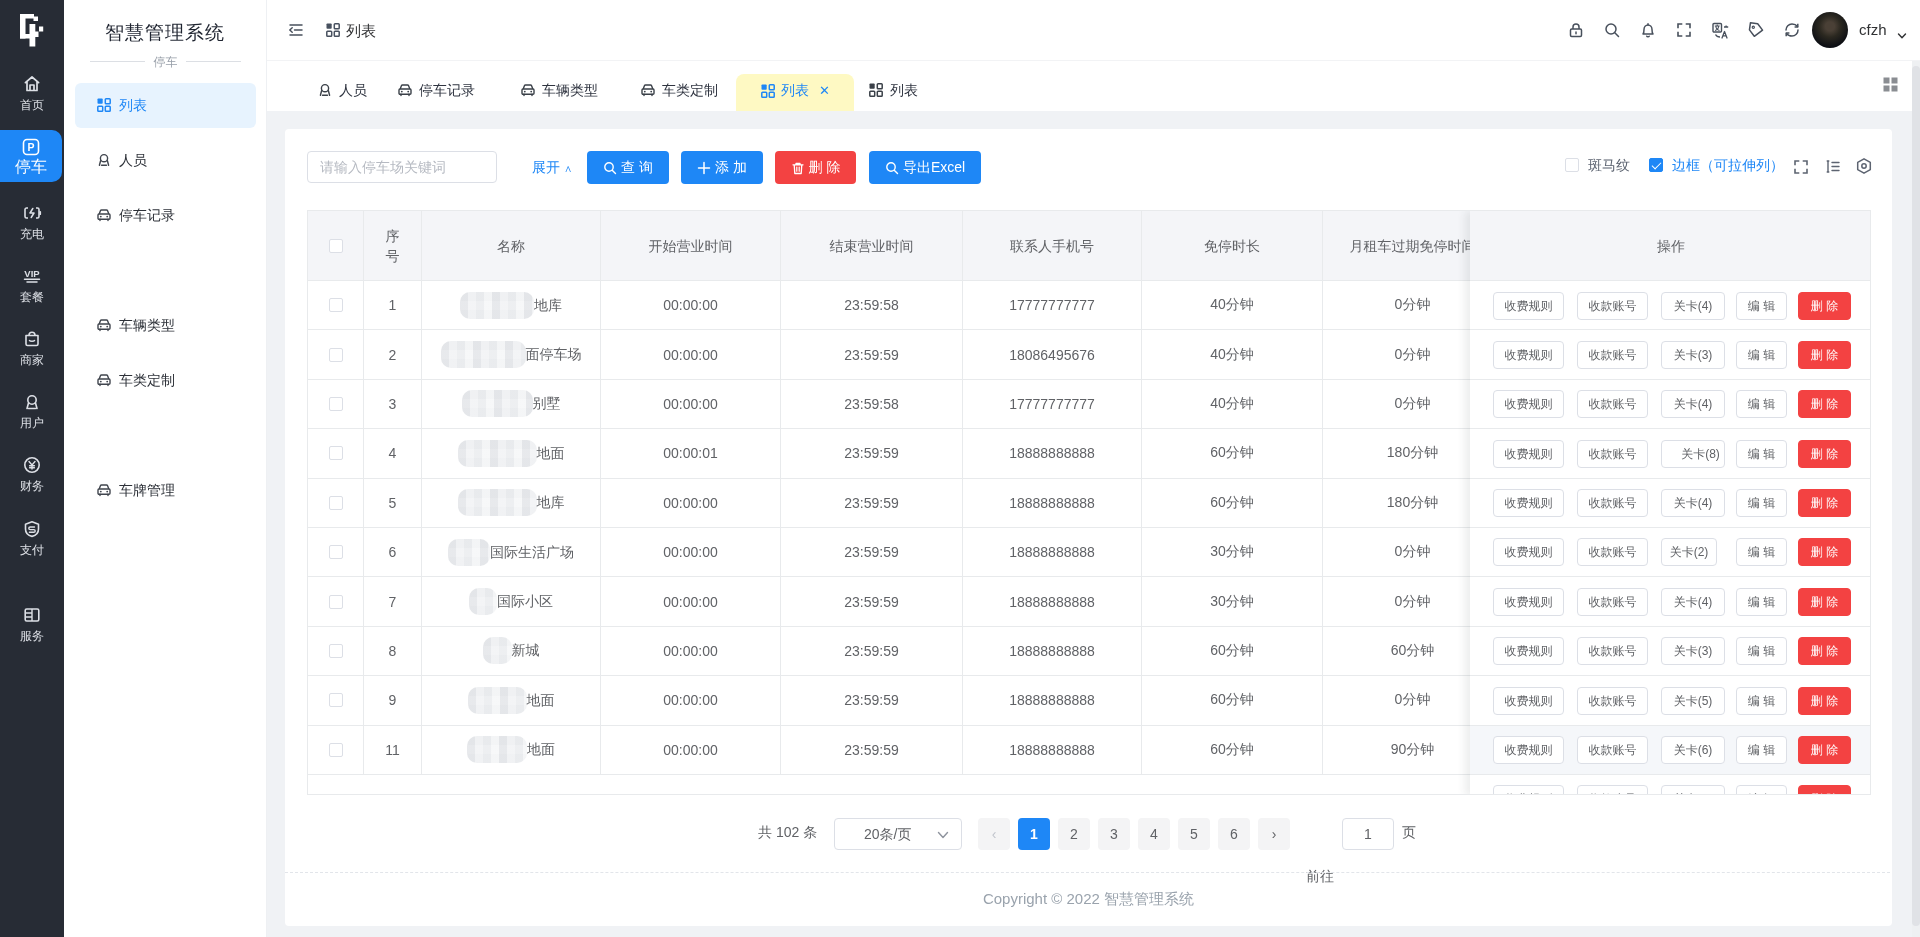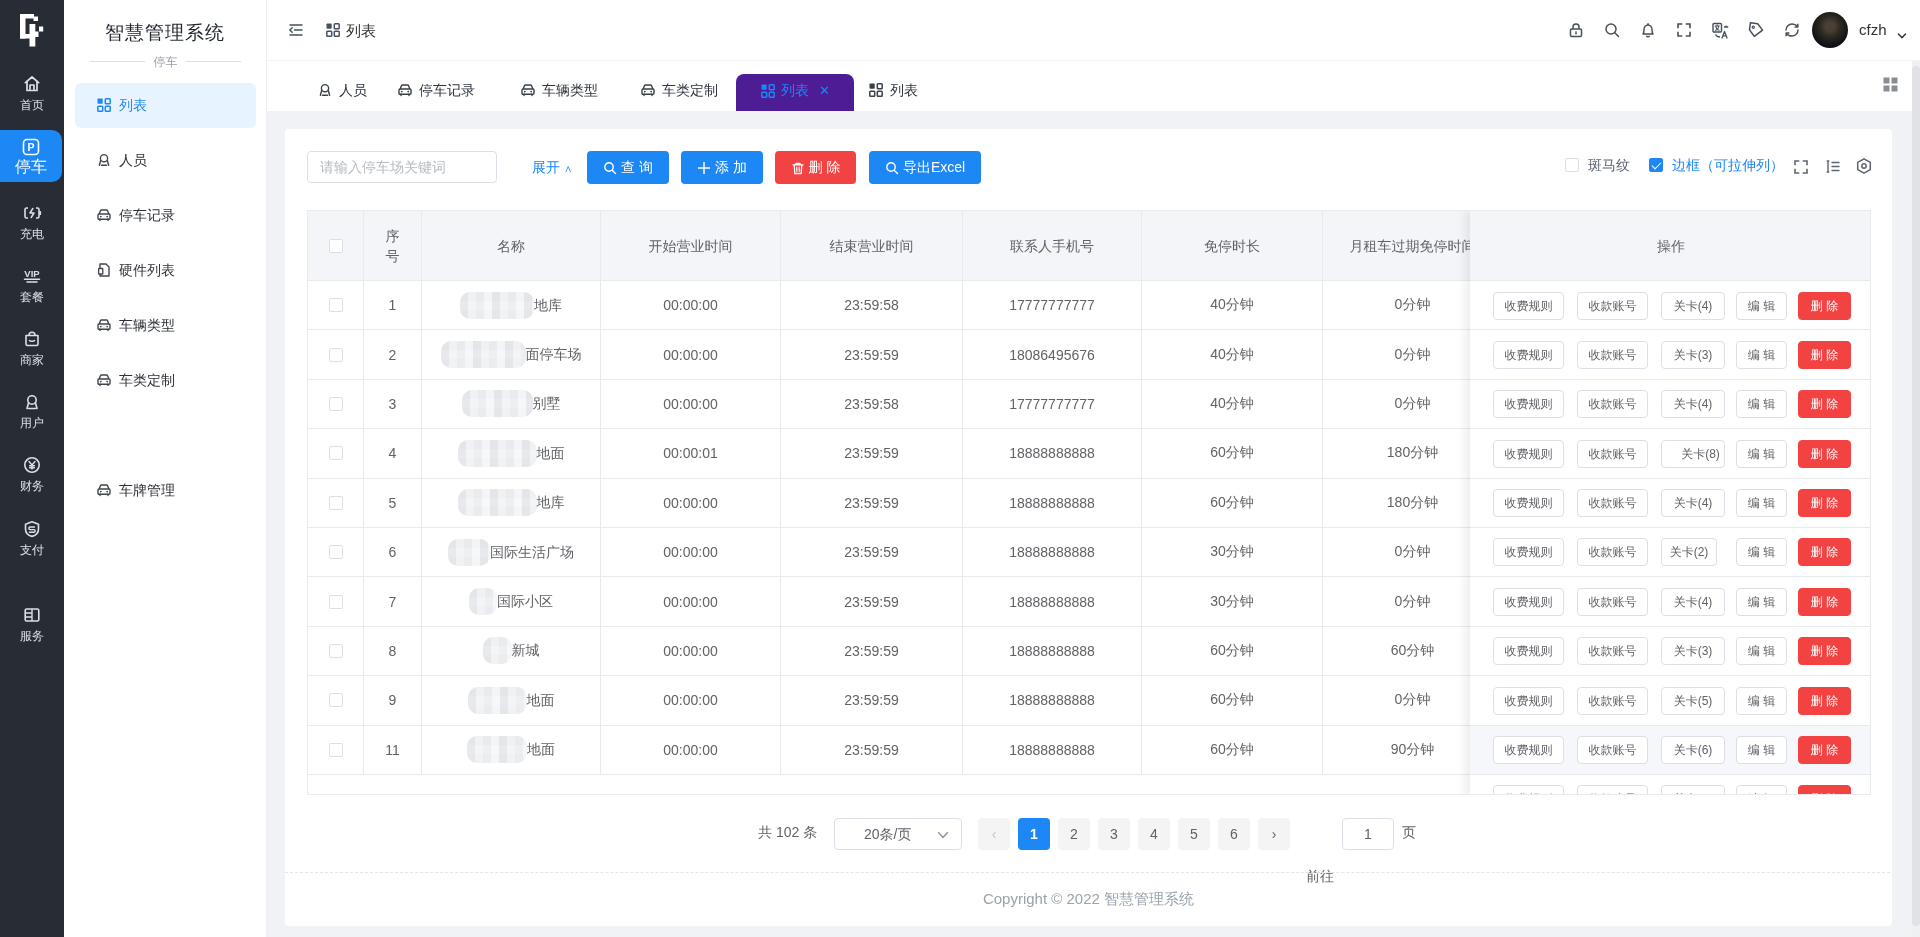--- a/index.html
+++ b/index.html
@@ -19,21 +19,21 @@
 .menu-item{position:absolute;left:11px;width:181px;height:45px;line-height:45px;font-size:14px;color:#2d3138;border-radius:6px;}
 .menu-item svg{vertical-align:-3px;margin-left:21px;margin-right:7px;}
 .menu-item.on{background:#e7f3fe;color:#1e87f6;}
 #topbar{position:absolute;left:267px;top:0;width:1653px;height:61px;background:#fff;border-bottom:1px solid #f2f3f5;z-index:10;}
 .hicon{position:absolute;top:21px;}
 #username{position:absolute;top:21px;left:1592px;font-size:15px;color:#303133;}
 #avatar{position:absolute;left:1545px;top:12px;width:36px;height:36px;border-radius:50%;background:radial-gradient(circle at 50% 40%,#4a4036 0 16%,#2b2820 38%,#0d0f14 72%);}
 #tabbar{position:absolute;left:267px;top:61px;width:1653px;height:50px;background:#fff;z-index:9;}
 .tab{position:absolute;top:13px;height:37px;line-height:33px;font-size:14px;color:#2f3440;}
 .tab svg{vertical-align:-3px;margin-right:6px;}
-.tab.on{background:#4c1d95;border-radius:8px 8px 0 0;color:#1e87f6;text-align:center;}
+.tab.on{background:#fef9c3;border-radius:8px 8px 0 0;color:#1e87f6;text-align:center;}
 #content{position:absolute;left:267px;top:111px;width:1653px;height:826px;background:#f0f2f5;}
 #card{position:absolute;left:18px;top:18px;width:1607px;height:797px;background:#fff;border-radius:4px;}
 #tb-input{position:absolute;left:22px;top:22px;width:190px;height:32px;border:1px solid #dcdfe6;border-radius:4px;font-size:14px;color:#b6bac2;line-height:30px;padding-left:12px;background:#fff;}
 .btn{position:absolute;top:22px;height:33px;border-radius:4px;color:#fff;font-size:14px;text-align:center;line-height:33px;}
 .btn svg{vertical-align:-2.5px;margin-right:4px;}
 .btn-blue{background:#1e87f6;}
 .btn-red{background:#f34242;}
 #expand{position:absolute;left:247px;top:30px;color:#1e87f6;font-size:14px;}
 .tbr{position:absolute;top:28px;font-size:14px;color:#5d6471;}
 .cbx{display:inline-block;width:14px;height:14px;border:1px solid #dcdfe6;border-radius:2px;background:#fff;vertical-align:-2px;margin-right:9px;}
@@ -152,24 +152,20 @@
         <circle cx="8" cy="6.2" r="3.6" stroke="#40454e" stroke-width="1.4"></circle>
         <path d="M4.6 8.8 L3.4 13.2 M11.4 8.8 L12.6 13.2 M5.5 13.2 H10.5" stroke="#40454e" stroke-width="1.4" stroke-linecap="round"></path>
       </svg>人员</div>
 <div class="menu-item" style="top:192.7px;"><svg width="16" height="16" viewBox="0 0 16 16" fill="none">
         <path d="M3.2 7 L4.4 3.8 C4.6 3.3 5 3 5.5 3 H10.5 C11 3 11.4 3.3 11.6 3.8 L12.8 7" stroke="#40454e" stroke-width="1.4"></path>
         <rect x="2" y="7" width="12" height="5.2" rx="1" stroke="#40454e" stroke-width="1.4"></rect>
         <path d="M4 12.2 V13.6 M12 12.2 V13.6" stroke="#40454e" stroke-width="1.4" stroke-linecap="round"></path>
         <circle cx="4.8" cy="9.6" r="0.9" fill="#40454e"></circle>
         <circle cx="11.2" cy="9.6" r="0.9" fill="#40454e"></circle>
       </svg>停车记录</div>
-<div class="menu-item" style="top:247.8px;"><svg width="16" height="16" viewBox="0 0 16 16" fill="none">
-        <path d="M4 2 H10 L13 5 V14 H4 Z" stroke="#40454e" stroke-width="1.4" stroke-linejoin="round"></path>
-        <rect x="2.6" y="6.5" width="4.2" height="5.5" fill="#fff" stroke="#40454e" stroke-width="1.3" rx="0.6"></rect>
-      </svg>硬件列表</div>
 <div class="menu-item" style="top:302.9px;"><svg width="16" height="16" viewBox="0 0 16 16" fill="none">
         <path d="M3.2 7 L4.4 3.8 C4.6 3.3 5 3 5.5 3 H10.5 C11 3 11.4 3.3 11.6 3.8 L12.8 7" stroke="#40454e" stroke-width="1.4"></path>
         <rect x="2" y="7" width="12" height="5.2" rx="1" stroke="#40454e" stroke-width="1.4"></rect>
         <path d="M4 12.2 V13.6 M12 12.2 V13.6" stroke="#40454e" stroke-width="1.4" stroke-linecap="round"></path>
         <circle cx="4.8" cy="9.6" r="0.9" fill="#40454e"></circle>
         <circle cx="11.2" cy="9.6" r="0.9" fill="#40454e"></circle>
       </svg>车辆类型</div>
 <div class="menu-item" style="top:358.0px;"><svg width="16" height="16" viewBox="0 0 16 16" fill="none">
         <path d="M3.2 7 L4.4 3.8 C4.6 3.3 5 3 5.5 3 H10.5 C11 3 11.4 3.3 11.6 3.8 L12.8 7" stroke="#40454e" stroke-width="1.4"></path>
         <rect x="2" y="7" width="12" height="5.2" rx="1" stroke="#40454e" stroke-width="1.4"></rect>

